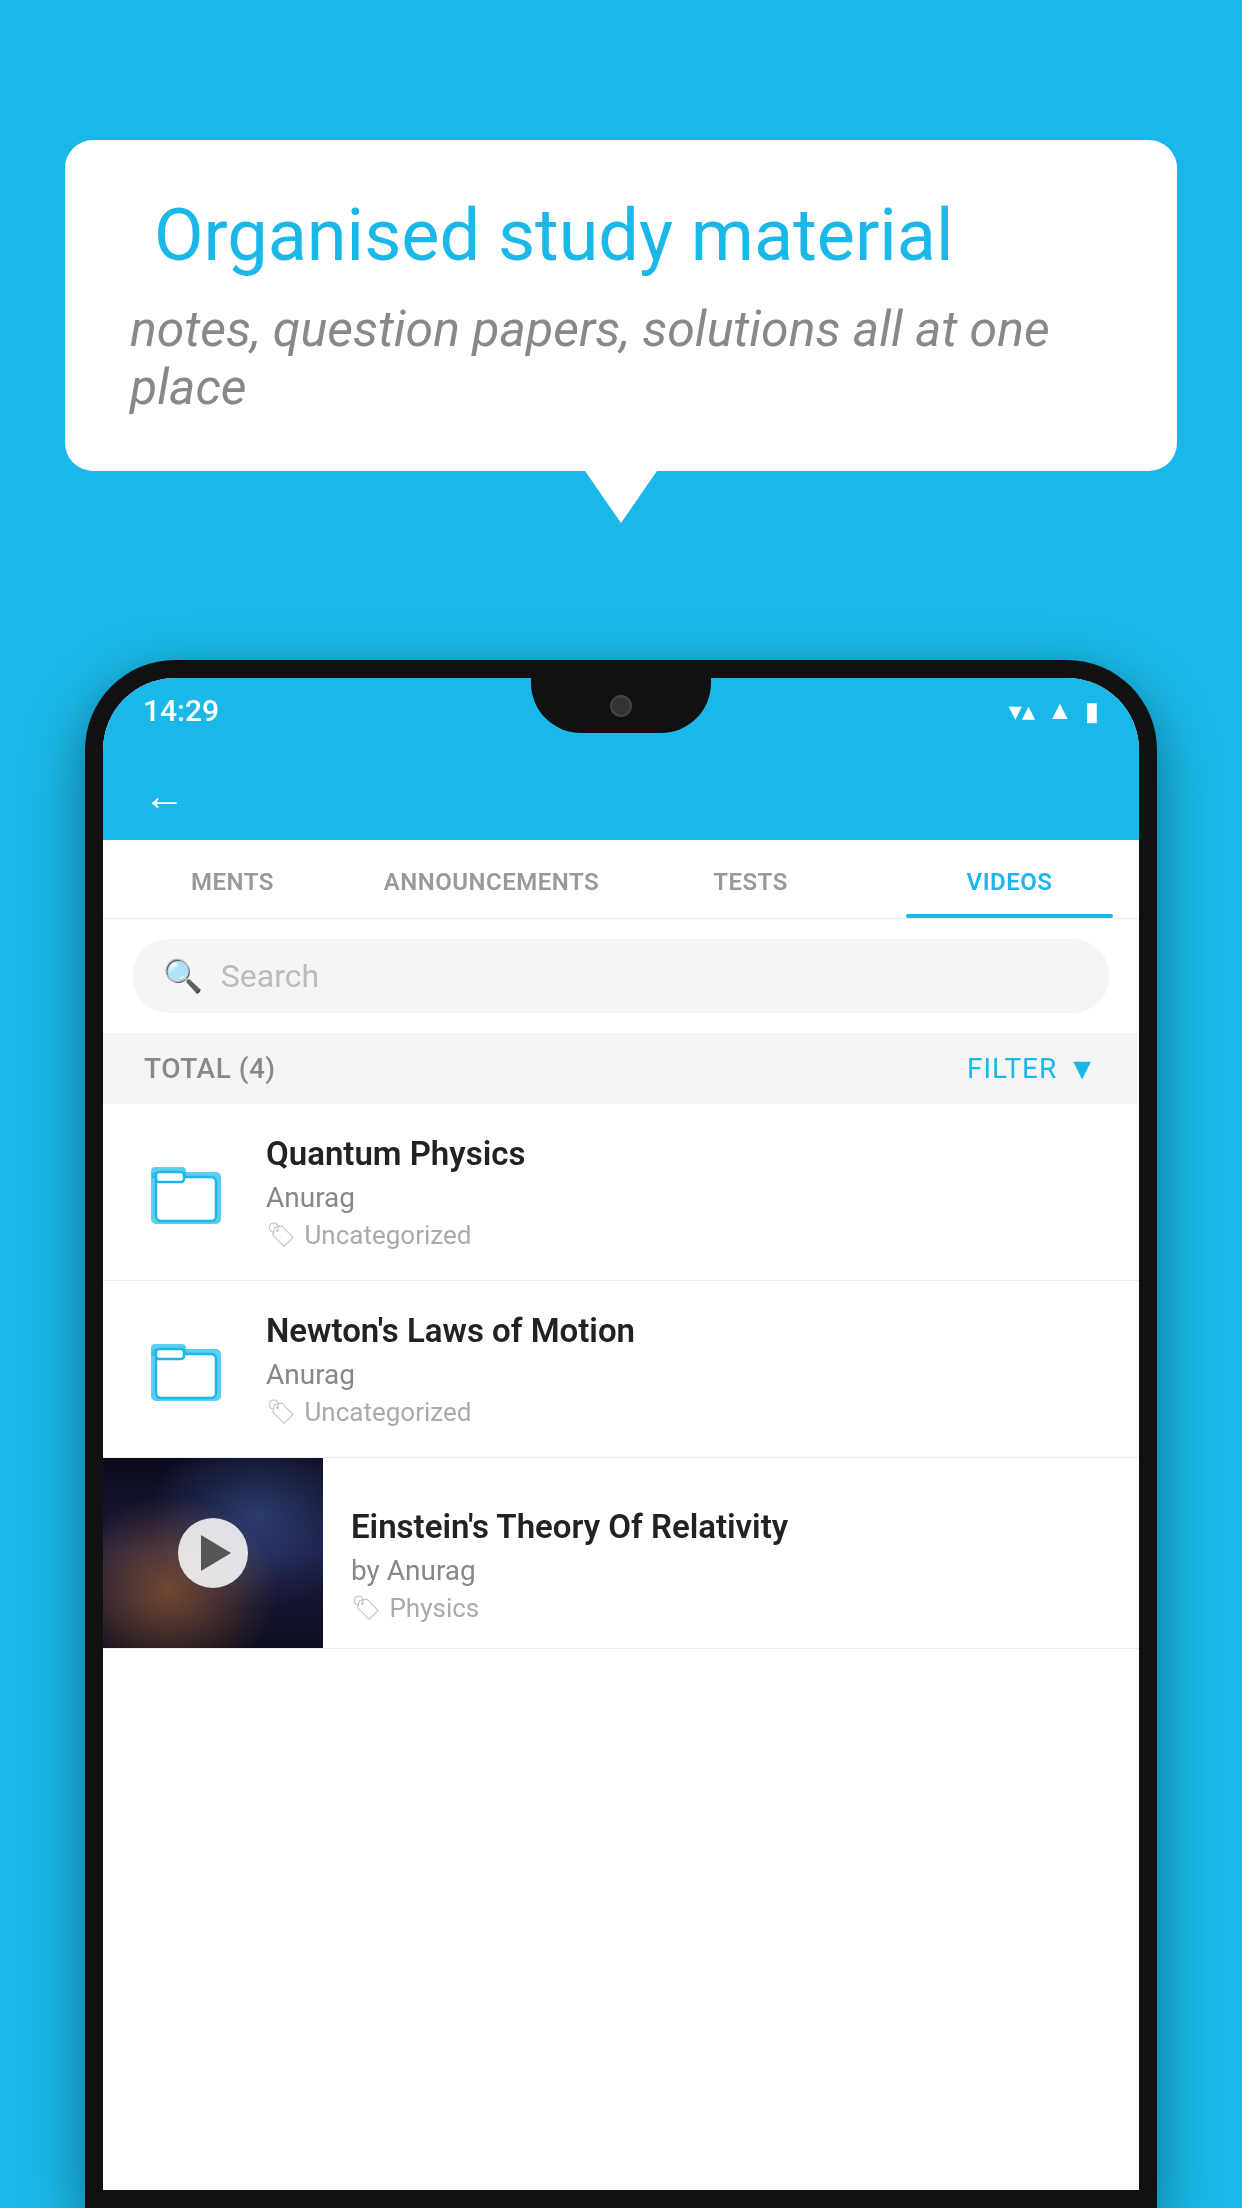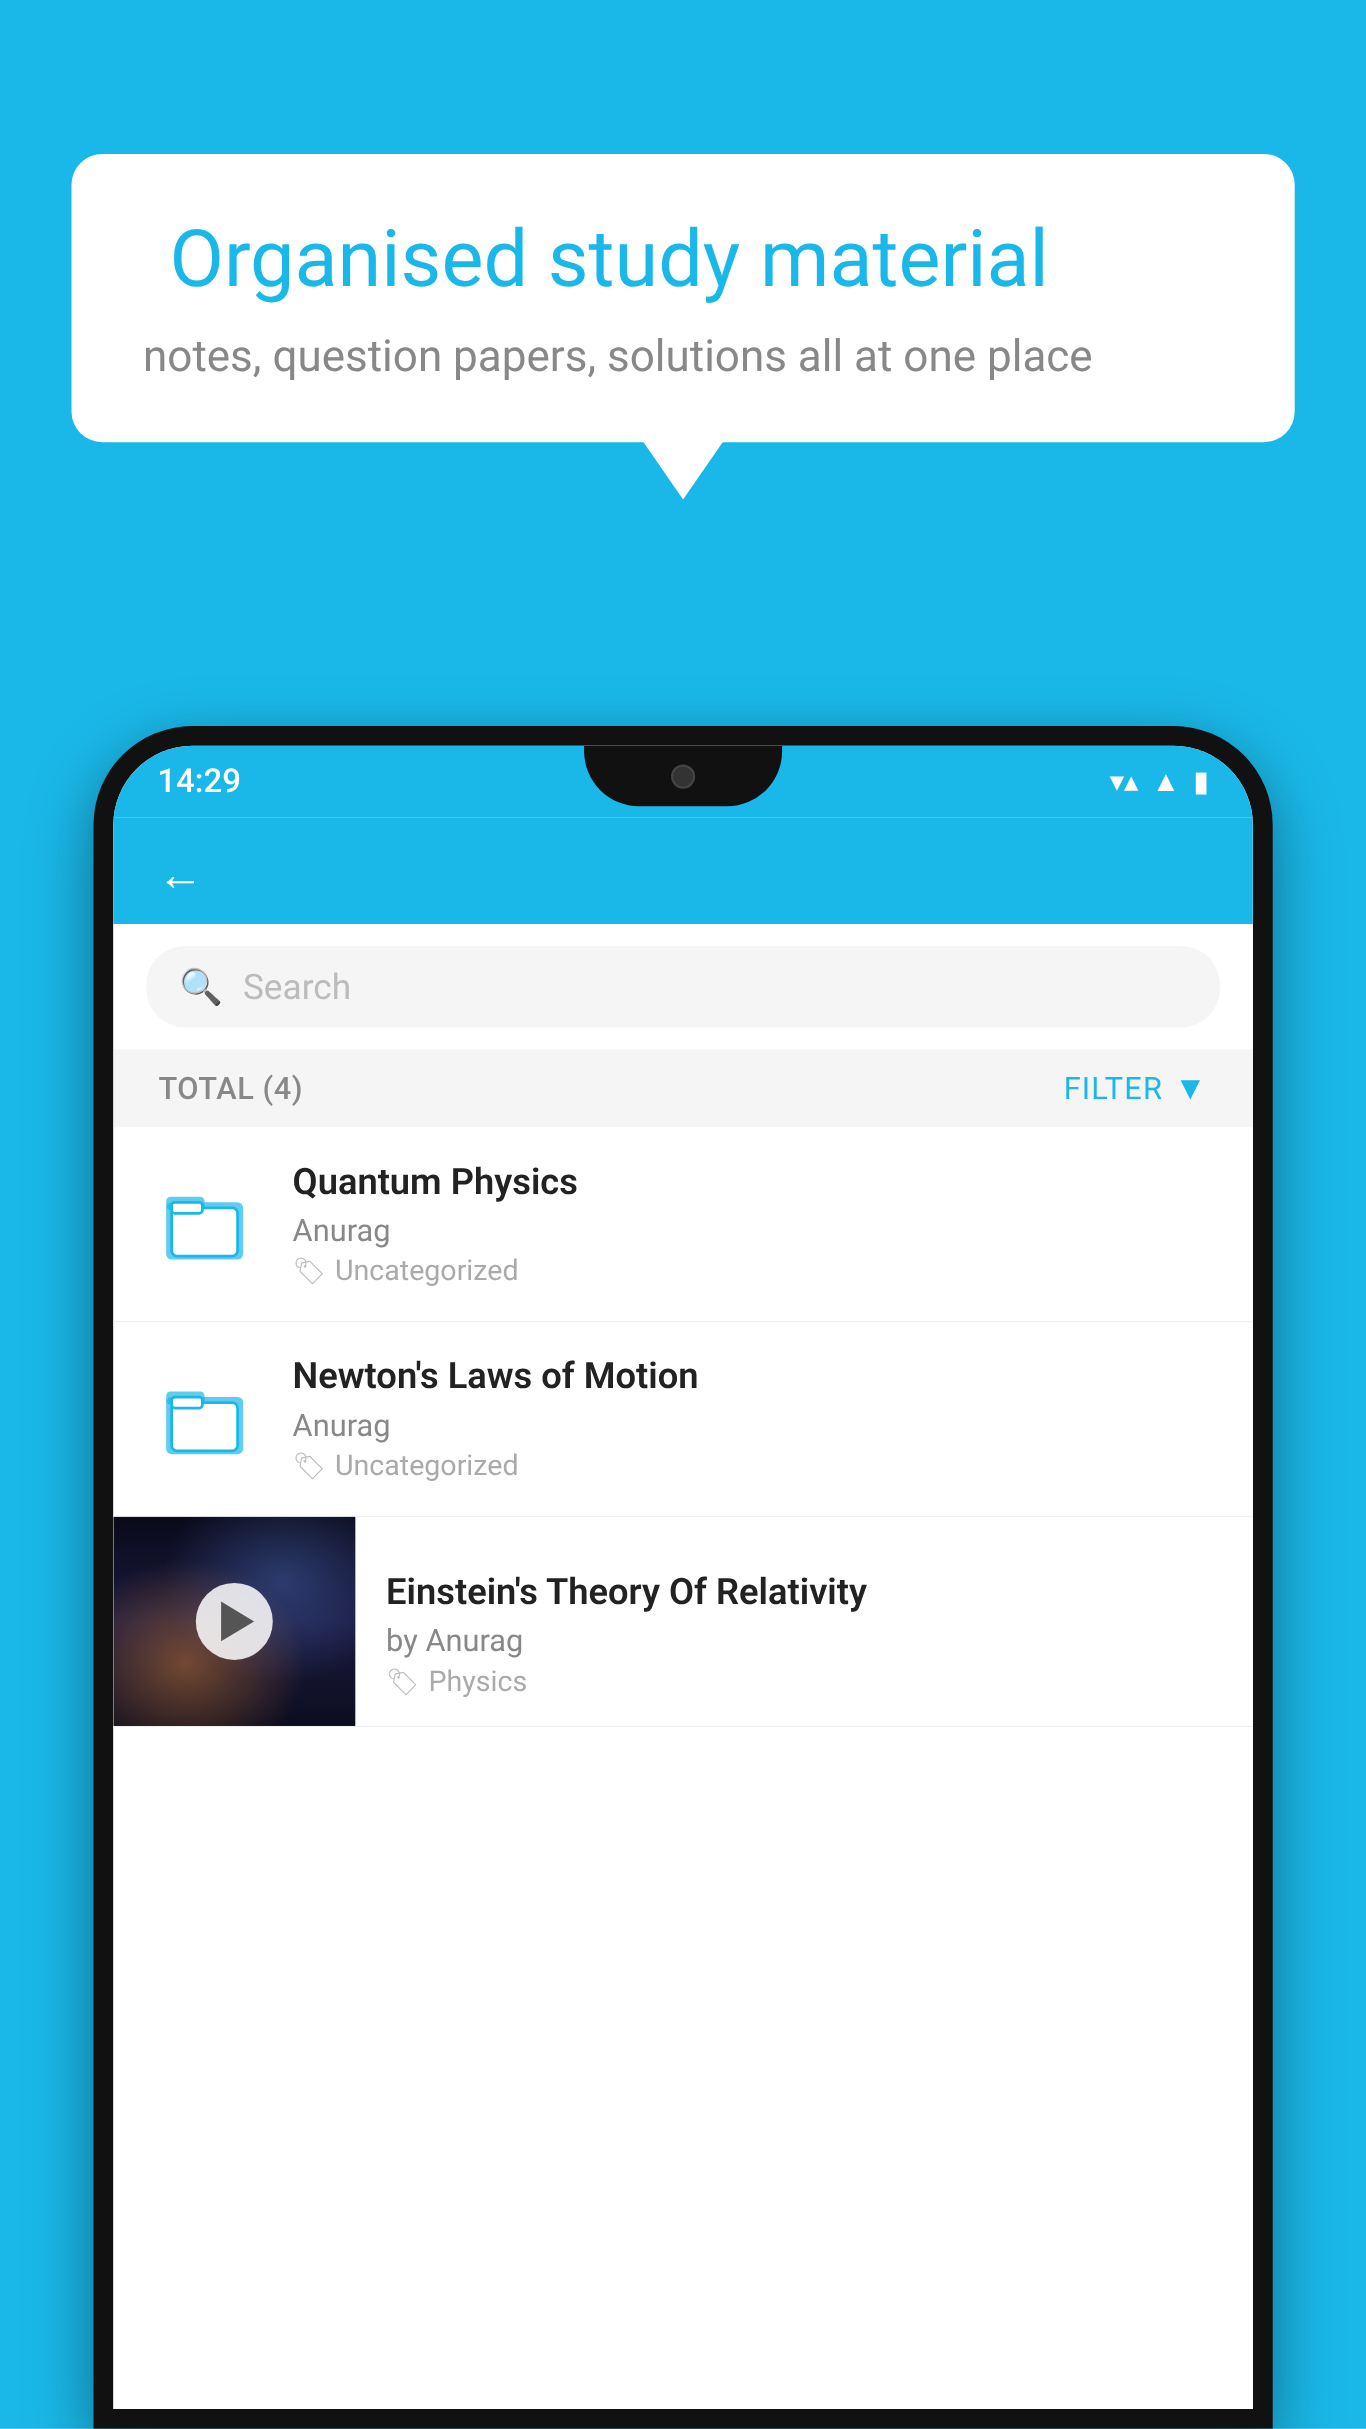--- a/index.html
+++ b/index.html
@@ -40,22 +40,23 @@
     .speech-bubble h1 {
       color: #1ab8e8;
       font-size: 72px;
       font-weight: 400;
       line-height: 1.15;
       margin-bottom: 22px;
       margin-left: 24px;
     }
     .speech-bubble p {
       color: #888;
-      font-size: 40px;
+      font-size: 50px;
       font-weight: 400;
+      font-style: italic;
     }
 
     
     .phone {
       position: absolute;
       top: 660px;
       left: 85px;
       right: 85px;
       bottom: 0;
       background: #111;
@@ -359,20 +360,34 @@
         <span>▾▴</span>
         <span>▲</span>
         <span>▮</span>
       </div>
     </div>
 
     <div class="app-header">
       <span class="back-arrow">←</span>
     </div>
 
+    <div class="tabs">
+      <div class="tab">
+        <span>MENTS</span>
+      </div>
+      <div class="tab">
+        <span>ANNOUNCEMENTS</span>
+      </div>
+      <div class="tab">
+        <span>TESTS</span>
+      </div>
+      <div class="tab active">
+        <span>VIDEOS</span>
+      </div>
+    </div>
 
     <div class="search-container">
       <div class="search-box">
         <span class="search-icon-wrap">🔍</span>
         <span class="search-text">Search</span>
       </div>
     </div>
 
     <div class="filter-bar">
       <span class="total-count">TOTAL (4)</span>

